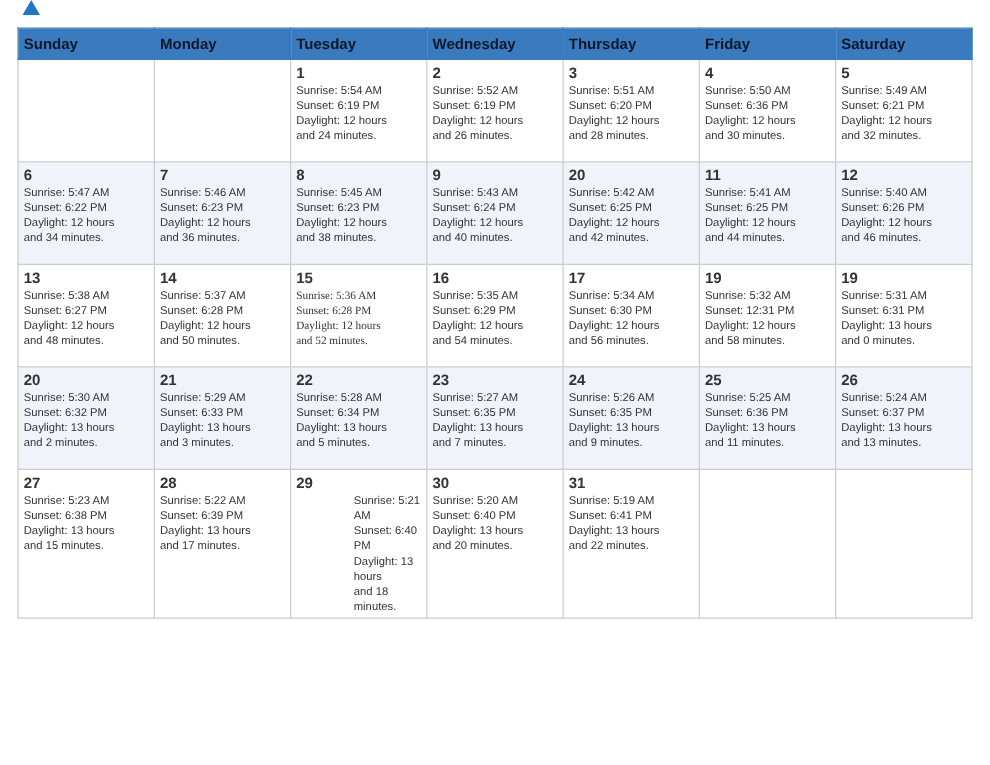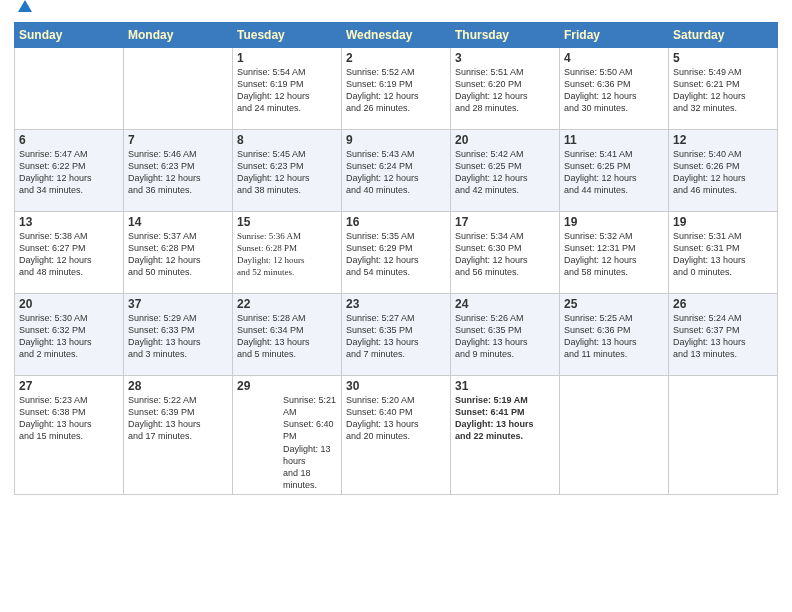--- a/index.html
+++ b/index.html
@@ -62,21 +62,21 @@
       color: #333;
       font-weight: normal;
     }
     .calendar {
       width: 100%;
       border-collapse: collapse;
       table-layout: fixed;
     }
     .calendar th {
       background: #3a7abf;
-      color: #fef9c3;
+      color: #0f172a;
       font-size: 12px;
       font-weight: bold;
       padding: 5px 4px;
       text-align: left;
       border: 1px solid #3a7abf;
     }
     .calendar td {
       border: 1px solid #ccc;
       vertical-align: top;
       padding: 3px 4px;
@@ -280,21 +280,21 @@
         </tr>
         <tr>
           <td>
             <span class="day-num">20</span>
             <div class="day-info" style="white-space: pre-line;">Sunrise: 5:30 AM
 Sunset: 6:32 PM
 Daylight: 13 hours
 and 2 minutes.</div>
           </td>
           <td>
-            <span class="day-num">37</span>
+            <span class="day-num">21</span>
             <div class="day-info" style="white-space: pre-line;">Sunrise: 5:29 AM
 Sunset: 6:33 PM
 Daylight: 13 hours
 and 3 minutes.</div>
           </td>
           <td>
             <span class="day-num">22</span>
             <div class="day-info" style="white-space: pre-line;">Sunrise: 5:28 AM
 Sunset: 6:34 PM
 Daylight: 13 hours
@@ -353,21 +353,21 @@
           </td>
           <td>
             <span class="day-num">30</span>
             <div class="day-info" style="white-space: pre-line;">Sunrise: 5:20 AM
 Sunset: 6:40 PM
 Daylight: 13 hours
 and 20 minutes.</div>
           </td>
           <td>
             <span class="day-num">31</span>
-            <div class="day-info" style="white-space: pre-line; font-weight: bold;">Sunrise: 5:19 AM
+            <div class="day-info" style="white-space: pre-line;">Sunrise: 5:19 AM
 Sunset: 6:41 PM
 Daylight: 13 hours
 and 22 minutes.</div>
           </td>
           <td class="empty-cell"></td>
           <td class="empty-cell"></td>
         </tr>
       </tbody>
   </table>
 </div>

